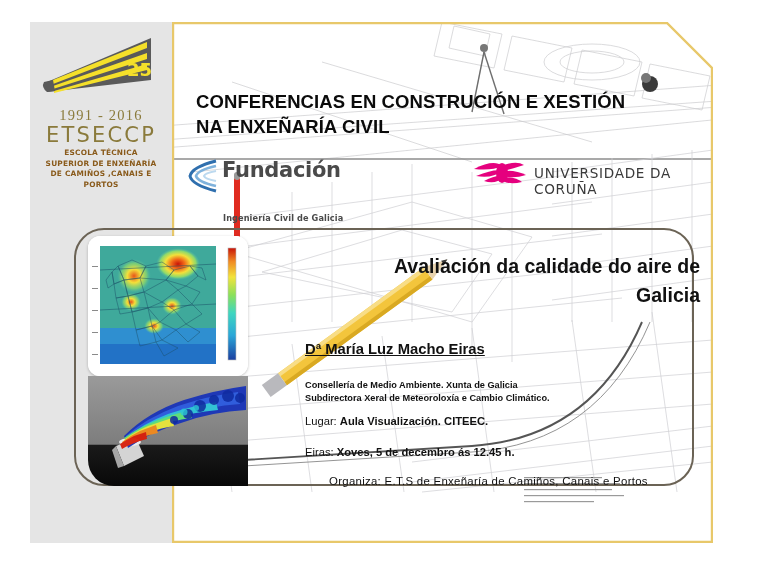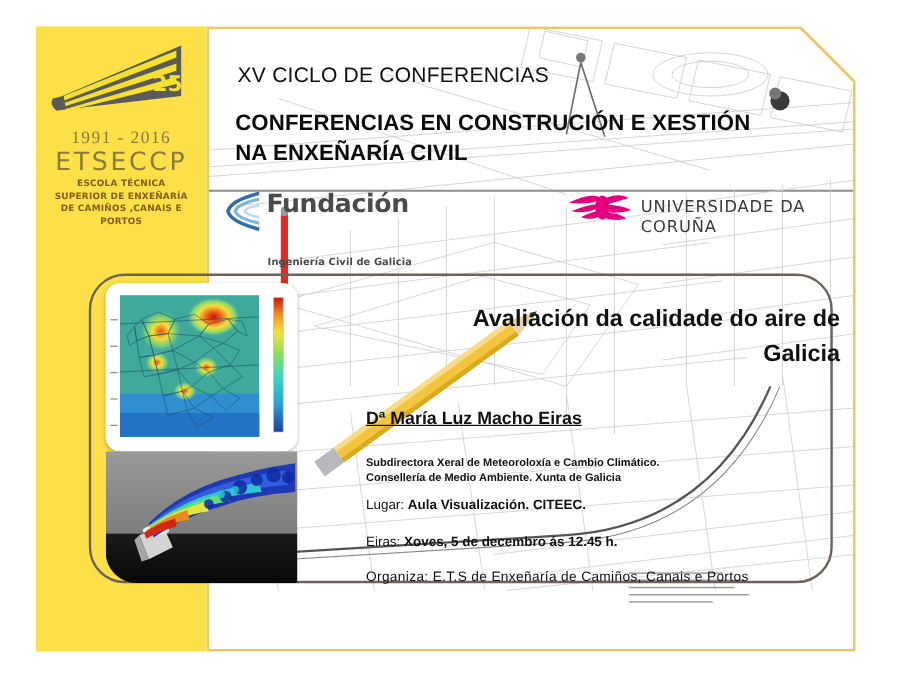--- a/index.html
+++ b/index.html
@@ -42,21 +42,21 @@
     pointer-events: none;
   }
 
   
   .yellow-panel {
     position: absolute;
     left: 30px;
     top: 22px;
     width: 142px;
     height: 521px;
-    background: #fde047;
+    background: #e5e5e5;
   }
   .logo-mark {
     position: absolute;
     left: 11px;
     top: 14px;
     width: 120px;
     height: 72px;
   }
   .logo-years {
     position: absolute;
@@ -229,21 +229,21 @@
   .meta {
     position: absolute;
     left: 305px;
     font-size: 11.2px;
     color: #111111;
     white-space: nowrap;
   }
   .meta b { font-weight: bold; }
   .meta-lugar { top: 415px; }
   .meta-data  { top: 446px; }
-  .meta-org   { top: 475px; font-size: 11.4px; letter-spacing: 0.3px; }
+  .meta-org   { top: 475px; font-size: 11.4px; letter-spacing: 0.3px; margin-left: 24px; }
 
   .lbl { font-weight: normal; }
 </style>
 </head>
 <body>
 
 <div id="poster">
 
   <div class="blueprint">
     <svg width="541" height="521" viewBox="0 0 541 521">
@@ -365,21 +365,20 @@
     <div class="logo-acronym">ETSECCP</div>
 
     <div class="school-name">
       <div>ESCOLA TÉCNICA</div>
       <div>SUPERIOR DE ENXEÑARÍA</div>
       <div>DE CAMIÑOS ,CANAIS E</div>
       <div>PORTOS</div>
     </div>
   </div>
 
-  <div class="hdr-line1">XV CICLO DE CONFERENCIAS</div>
   <div class="hdr-line2">
     <div>CONFERENCIAS EN CONSTRUCIÓN E XESTIÓN</div>
     <div>NA ENXEÑARÍA CIVIL</div>
   </div>
 
   <div class="fund-logo">
     <svg width="34" height="34" viewBox="0 0 34 34" style="position:absolute;left:0;top:1px;">
       <path d="M30 2 Q6 8 4 17 Q6 26 30 32" fill="none" stroke="#2f6fae" stroke-width="3"></path>
       <path d="M30 7 Q12 11 10 17 Q12 23 30 27" fill="none" stroke="#7fb2dc" stroke-width="2.6"></path>
       <path d="M30 12 Q19 14 18 17 Q19 20 30 22" fill="none" stroke="#bcd9ef" stroke-width="2.2"></path>
@@ -523,22 +522,22 @@
   </div>
 
   <div class="talk-title">
     <div>Avaliación da calidade do aire de</div>
     <div>Galicia</div>
   </div>
 
   <div class="speaker">Dª María Luz Macho Eiras</div>
 
   <div class="affil">
+    <div>Consellería de Medio Ambiente. Xunta de Galicia</div>
     <div>Subdirectora Xeral de Meteoroloxía e Cambio Climático.</div>
-    <div>Consellería de Medio Ambiente. Xunta de Galicia</div>
   </div>
 
   <div class="meta meta-lugar">
     <span class="lbl">Lugar:</span>
     <b>Aula Visualización.  CITEEC.</b>
   </div>
 
   <div class="meta meta-data">
     <span class="lbl">Eiras:</span>
     <b>Xoves, 5 de decembro ás 12.45 h.</b>

